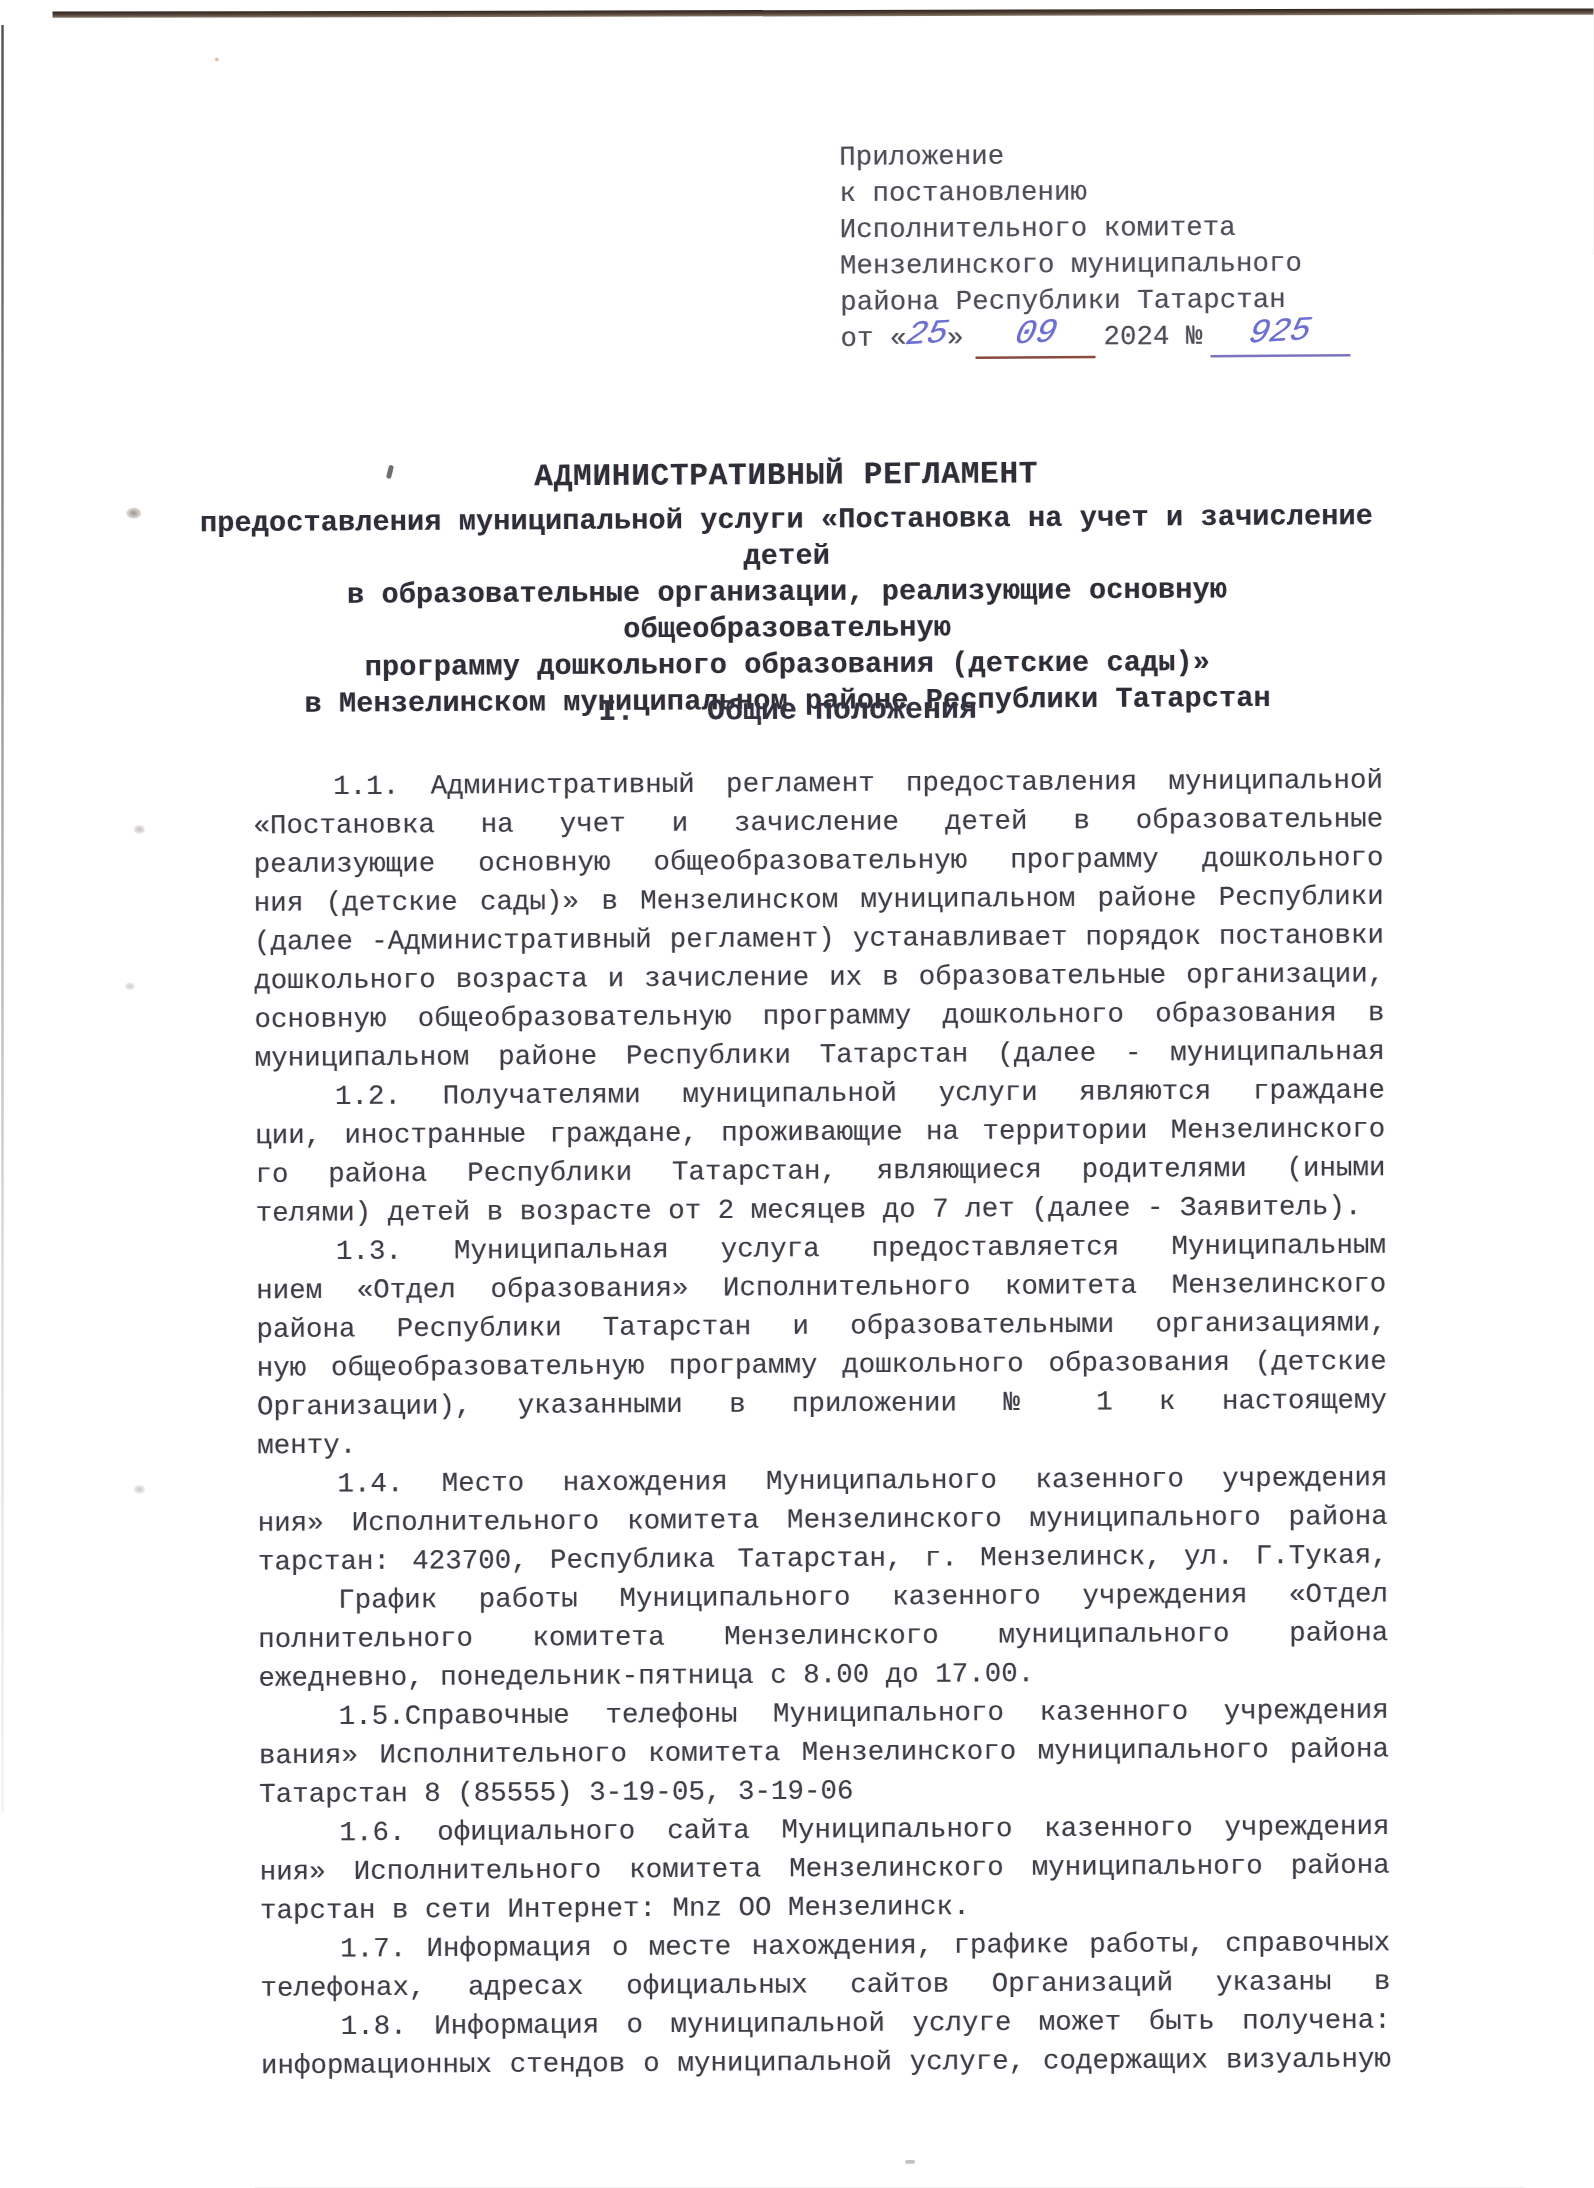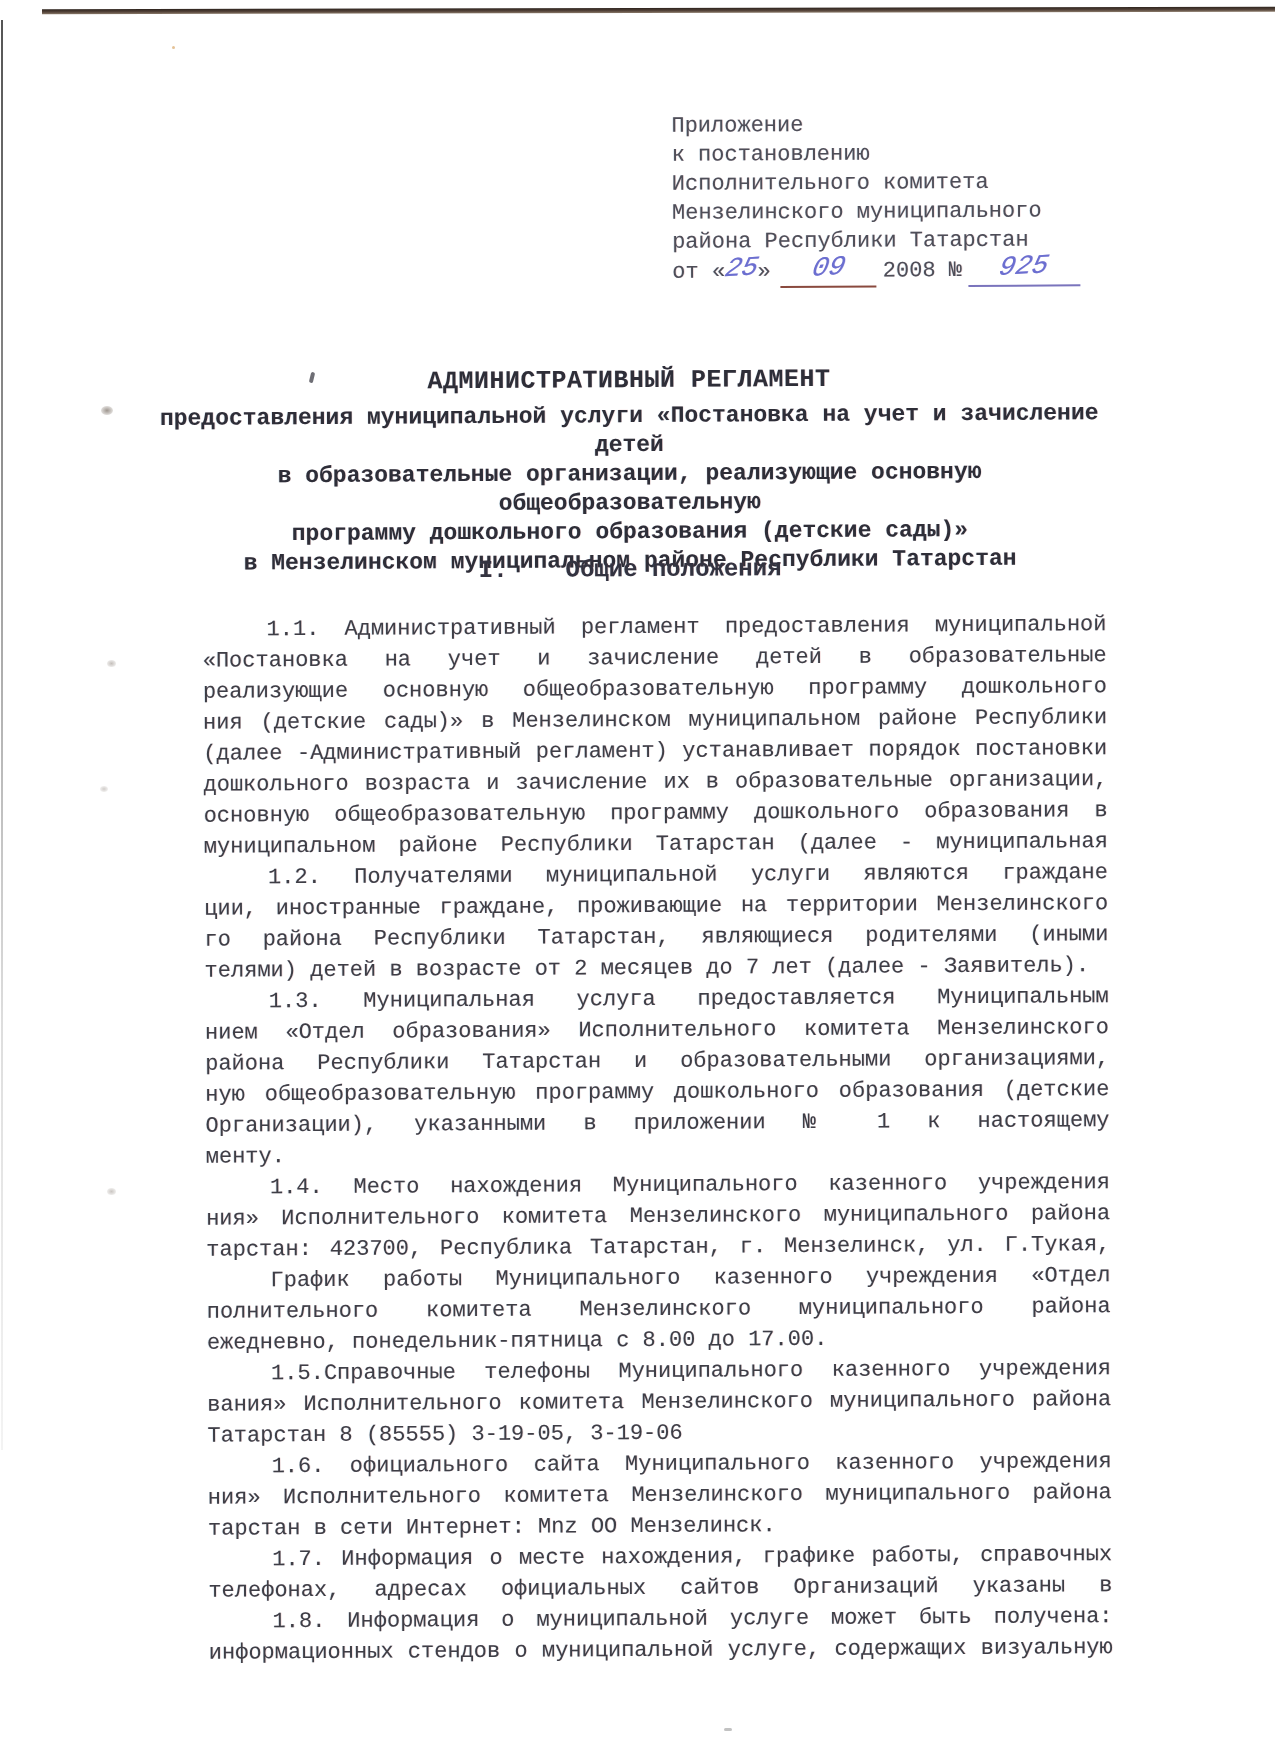--- a/index.html
+++ b/index.html
@@ -111,21 +111,21 @@
 
   <div class="content">
 
     <div class="approval-block scan-ink">
       <div>Приложение</div>
       <div>к постановлению</div>
       <div>Исполнительного комитета</div>
       <div>Мензелинского муниципального</div>
       <div>района Республики Татарстан</div>
       <div class="approval-date-line">
-        <span>от «</span><span class="hw">25</span><span>»</span><span class="hw-slot slot-month"><span class="hw">09</span></span><span>2008 №</span><span class="hw-slot slot-number"><span class="hw">925</span></span>
+        <span>от «</span><span class="hw">25</span><span>»</span><span class="hw-slot slot-month"><span class="hw">09</span></span><span>2024 №</span><span class="hw-slot slot-number"><span class="hw">925</span></span>
       </div>
     </div>
 
     <div class="title-block scan-ink">
       <div class="title-main">АДМИНИСТРАТИВНЫЙ РЕГЛАМЕНТ</div>
       <div class="title-sub">предоставления муниципальной услуги «Постановка на учет и зачисление детей</div>
       <div class="title-sub">в образовательные организации, реализующие основную общеобразовательную</div>
       <div class="title-sub">программу дошкольного образования (детские сады)»</div>
       <div class="title-sub">в Мензелинском муниципальном районе Республики Татарстан</div>
     </div>

